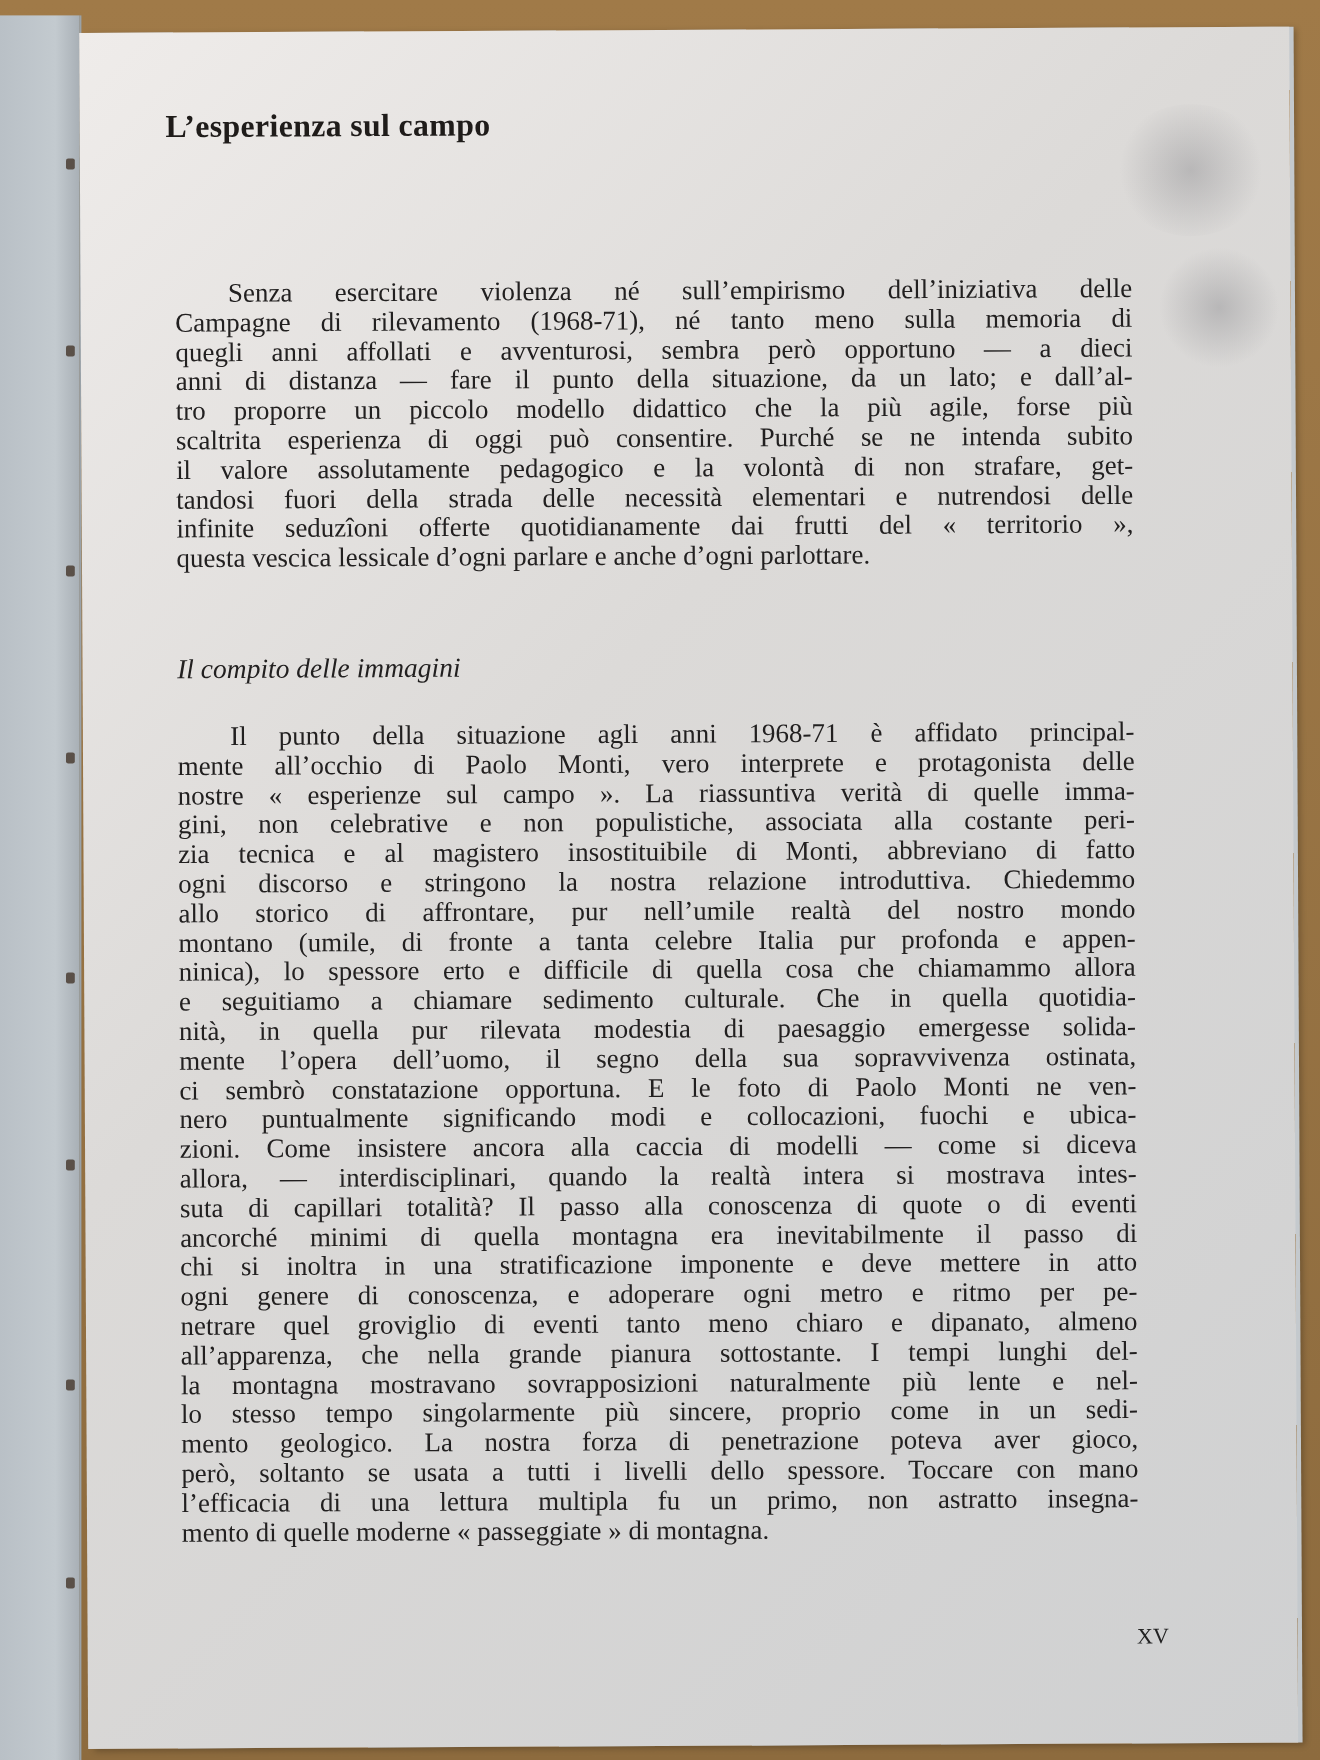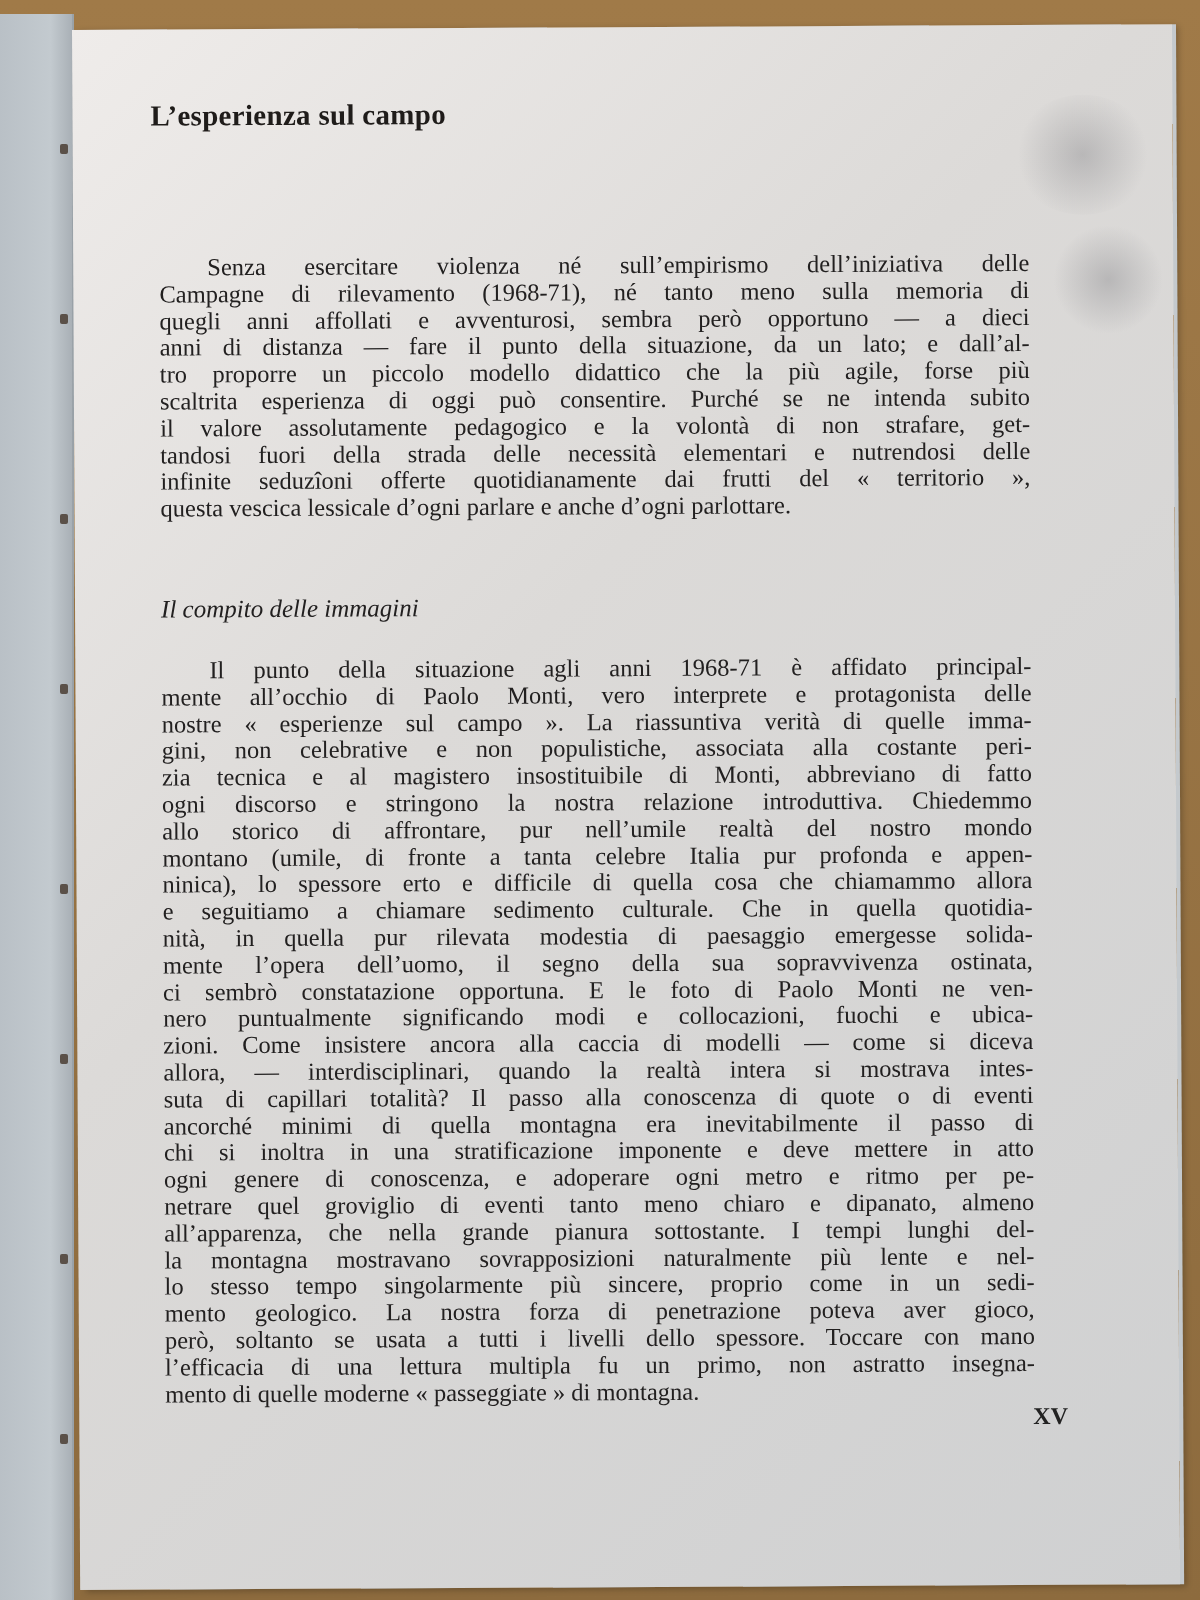--- a/index.html
+++ b/index.html
@@ -101,24 +101,24 @@
       color: #222020;
     }
     .para-2 {
       position: absolute;
       left: 86px;
       top: 628px;
     }
     .page-number {
       position: absolute;
       left: 954px;
-      top: 1378px;
+      top: 1452px;
       font-family: "Liberation Serif", serif;
-      font-weight: bold;
-      font-size: 24px;
+      font-weight: normal;
+      font-size: 20px;
       color: #222;
     }
   </style>
 </head>
 <body>
 
 <div class="table-surface"></div>
 
 <div class="left-page">
   <div class="binding-hole" style="top:130px"></div>

